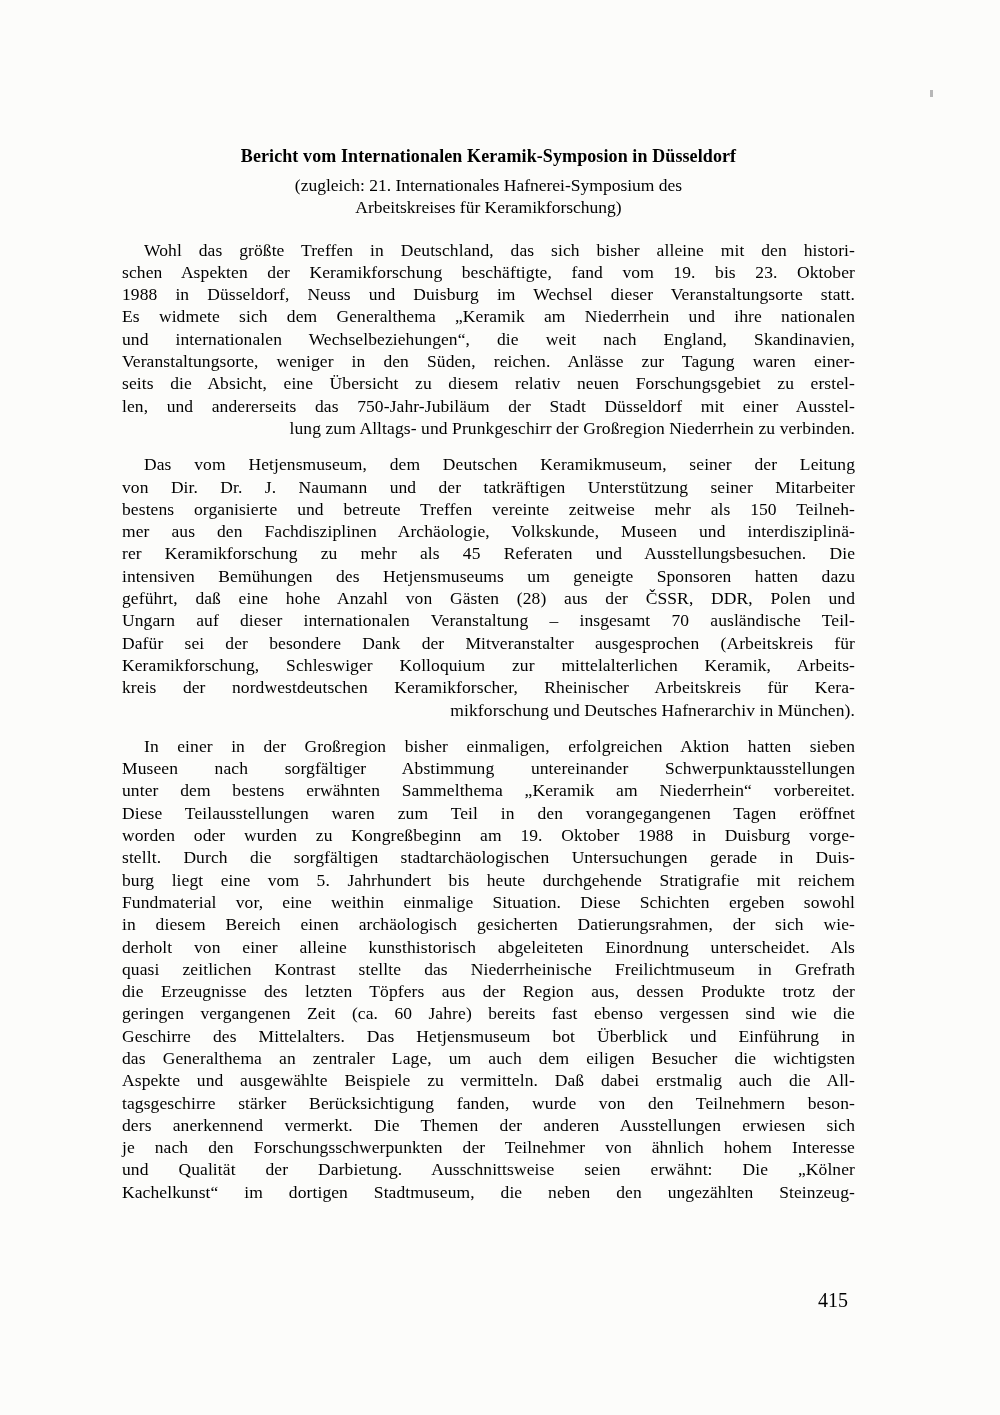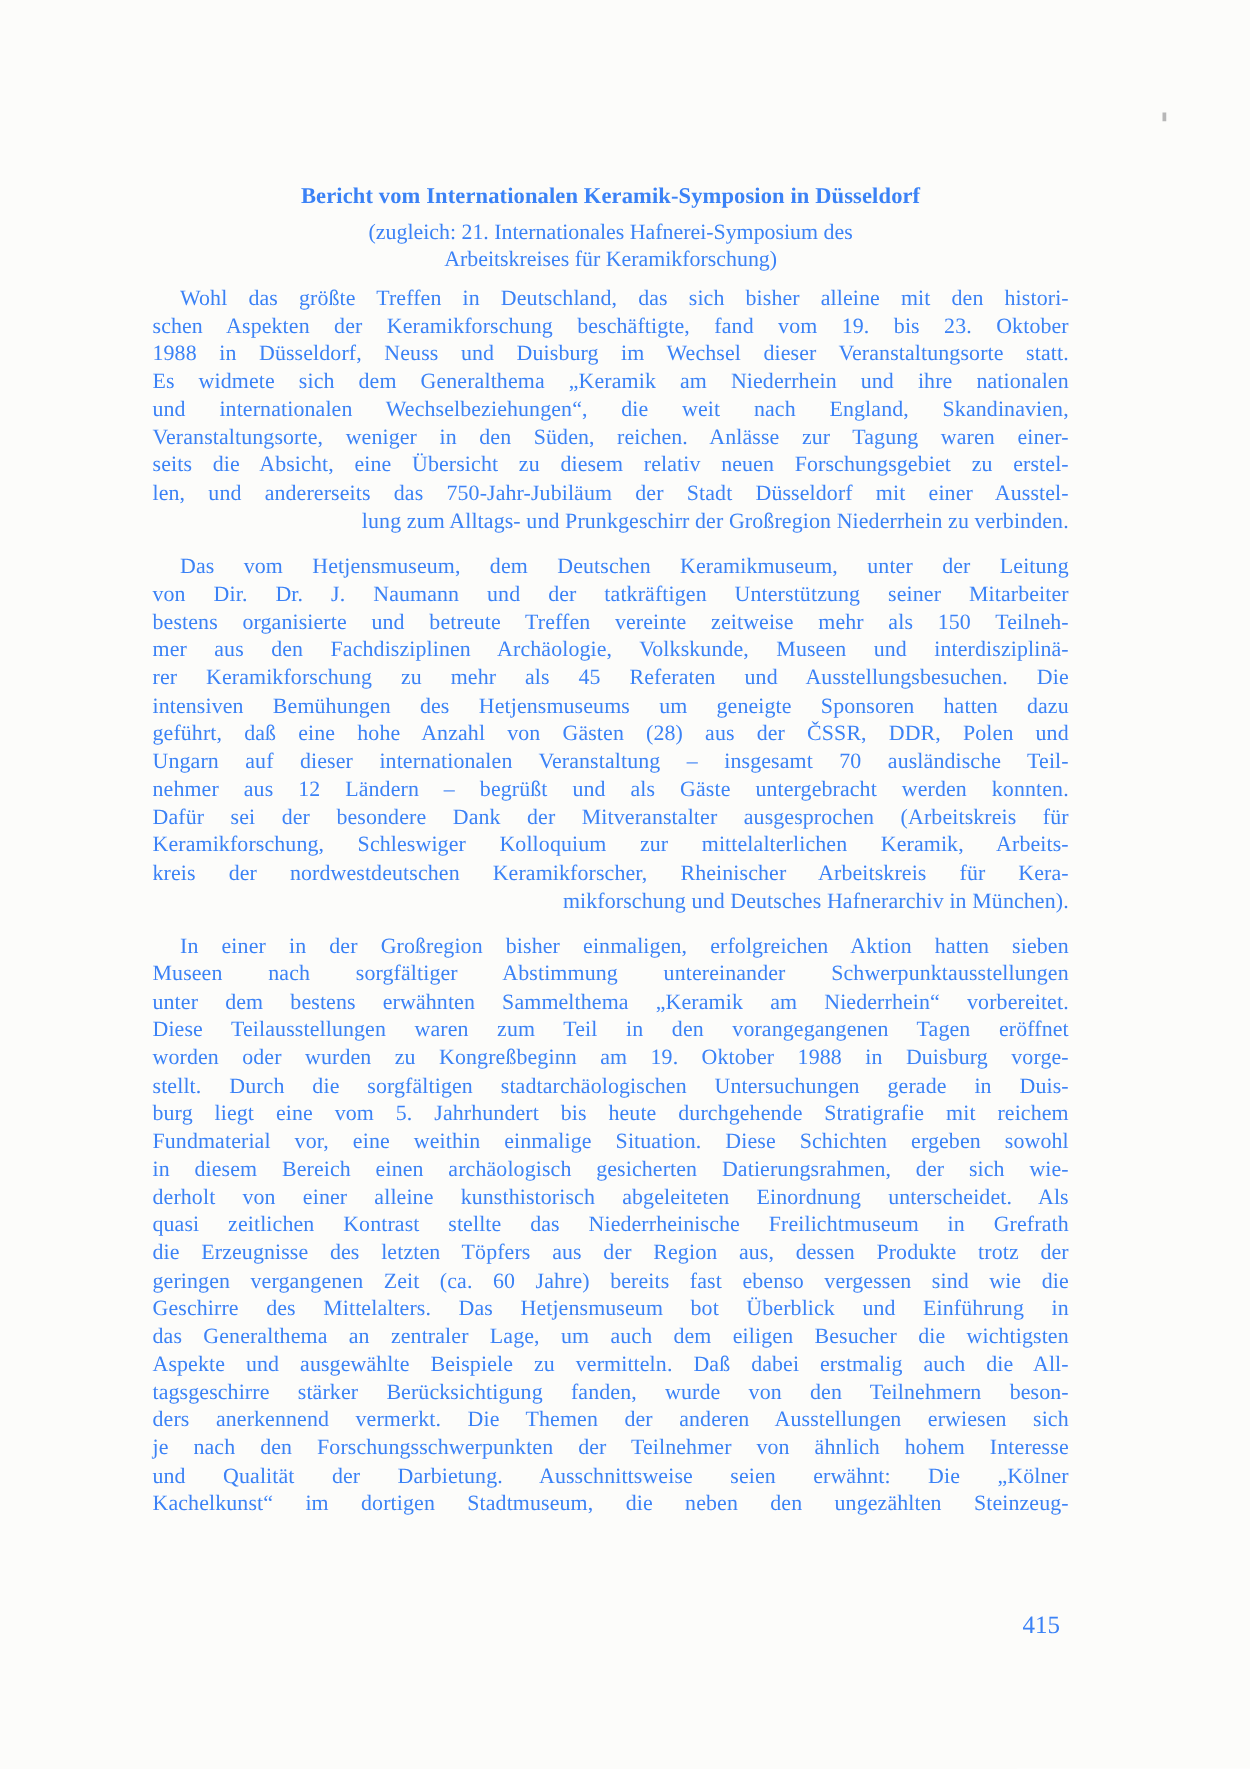--- a/index.html
+++ b/index.html
@@ -6,21 +6,21 @@
     margin: 0;
     padding: 0;
     background: #ffffff;
   }
   .page {
     position: relative;
     width: 1000px;
     height: 1415px;
     background: #fcfcfa;
     font-family: "Liberation Serif", "DejaVu Serif", serif;
-    color: #3b82f6;
+    color: #000000;
     overflow: hidden;
   }
   .scan-artifact {
     position: absolute;
     left: 930px;
     top: 90px;
     width: 3px;
     height: 7px;
     background: #9a9a9a;
     opacity: 0.7;
@@ -36,21 +36,21 @@
     font-weight: bold;
     text-align: center;
     margin: 0 0 7px 0;
     line-height: 22px;
     letter-spacing: 0.1px;
   }
   .subtitle {
     font-size: 17.5px;
     text-align: center;
     line-height: 22.3px;
-    margin-bottom: 8px;
+    margin-bottom: 20px;
   }
   .paragraph {
     margin: 0;
     padding: 0;
   }
   .paragraph + .paragraph {
     margin-top: 14px;
   }
   .line {
     font-size: 17.5px;
@@ -91,29 +91,28 @@
           <div class="line just">schen Aspekten der Keramikforschung beschäftigte, fand vom 19. bis 23. Oktober</div>
           <div class="line just">1988 in Düsseldorf, Neuss und Duisburg im Wechsel dieser Veranstaltungsorte statt.</div>
           <div class="line just">Es widmete sich dem Generalthema „Keramik am Niederrhein und ihre nationalen</div>
           <div class="line just">und internationalen Wechselbeziehungen“, die weit nach England, Skandinavien,</div>
           <div class="line just">Veranstaltungsorte, weniger in den Süden, reichen. Anlässe zur Tagung waren einer-</div>
           <div class="line just">seits die Absicht, eine Übersicht zu diesem relativ neuen Forschungsgebiet zu erstel-</div>
           <div class="line just">len, und andererseits das 750-Jahr-Jubiläum der Stadt Düsseldorf mit einer Ausstel-</div>
           <div class="line">lung zum Alltags- und Prunkgeschirr der Großregion Niederrhein zu verbinden.</div>
         </div>
         <div class="paragraph">
-          <div class="line indent just">Das vom Hetjensmuseum, dem Deutschen Keramikmuseum, unter der Leitung</div>
+          <div class="line indent just">Das vom Hetjensmuseum, dem Deutschen Keramikmuseum, seiner der Leitung</div>
           <div class="line just">von Dir. Dr. J. Naumann und der tatkräftigen Unterstützung seiner Mitarbeiter</div>
           <div class="line just">bestens organisierte und betreute Treffen vereinte zeitweise mehr als 150 Teilneh-</div>
           <div class="line just">mer aus den Fachdisziplinen Archäologie, Volkskunde, Museen und interdisziplinä-</div>
           <div class="line just">rer Keramikforschung zu mehr als 45 Referaten und Ausstellungsbesuchen. Die</div>
           <div class="line just">intensiven Bemühungen des Hetjensmuseums um geneigte Sponsoren hatten dazu</div>
           <div class="line just">geführt, daß eine hohe Anzahl von Gästen (28) aus der ČSSR, DDR, Polen und</div>
           <div class="line just">Ungarn auf dieser internationalen Veranstaltung – insgesamt 70 ausländische Teil-</div>
-          <div class="line just">nehmer aus 12 Ländern – begrüßt und als Gäste untergebracht werden konnten.</div>
           <div class="line just">Dafür sei der besondere Dank der Mitveranstalter ausgesprochen (Arbeitskreis für</div>
           <div class="line just">Keramikforschung, Schleswiger Kolloquium zur mittelalterlichen Keramik, Arbeits-</div>
           <div class="line just">kreis der nordwestdeutschen Keramikforscher, Rheinischer Arbeitskreis für Kera-</div>
           <div class="line">mikforschung und Deutsches Hafnerarchiv in München).</div>
         </div>
         <div class="paragraph">
           <div class="line indent just">In einer in der Großregion bisher einmaligen, erfolgreichen Aktion hatten sieben</div>
           <div class="line just">Museen nach sorgfältiger Abstimmung untereinander Schwerpunktausstellungen</div>
           <div class="line just">unter dem bestens erwähnten Sammelthema „Keramik am Niederrhein“ vorbereitet.</div>
           <div class="line just">Diese Teilausstellungen waren zum Teil in den vorangegangenen Tagen eröffnet</div>

